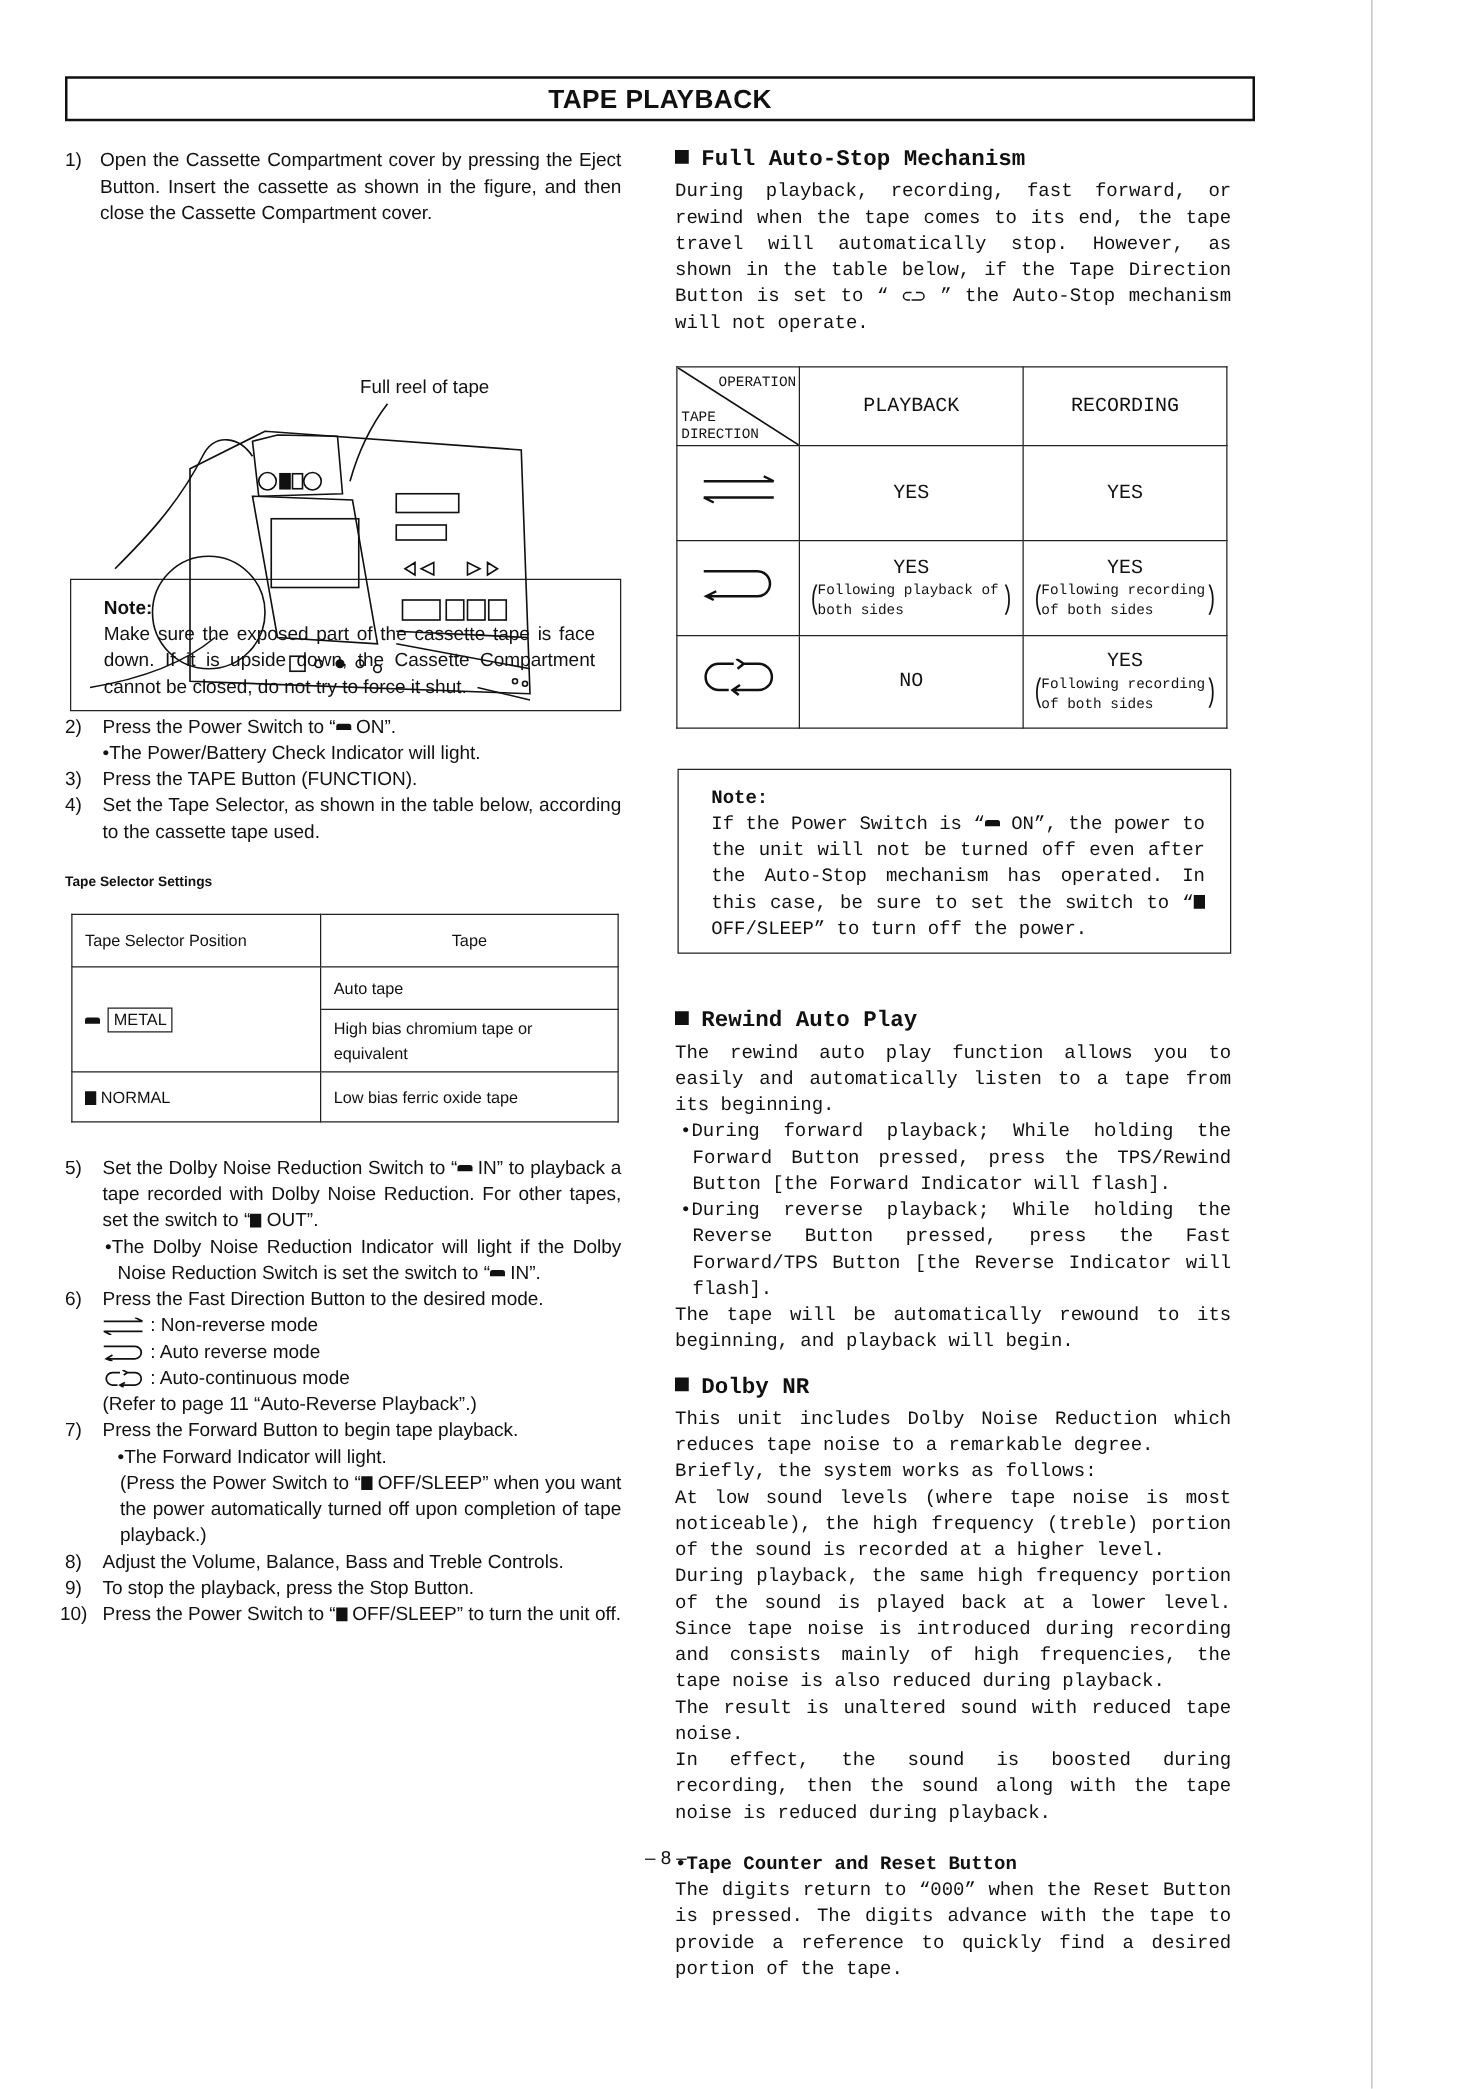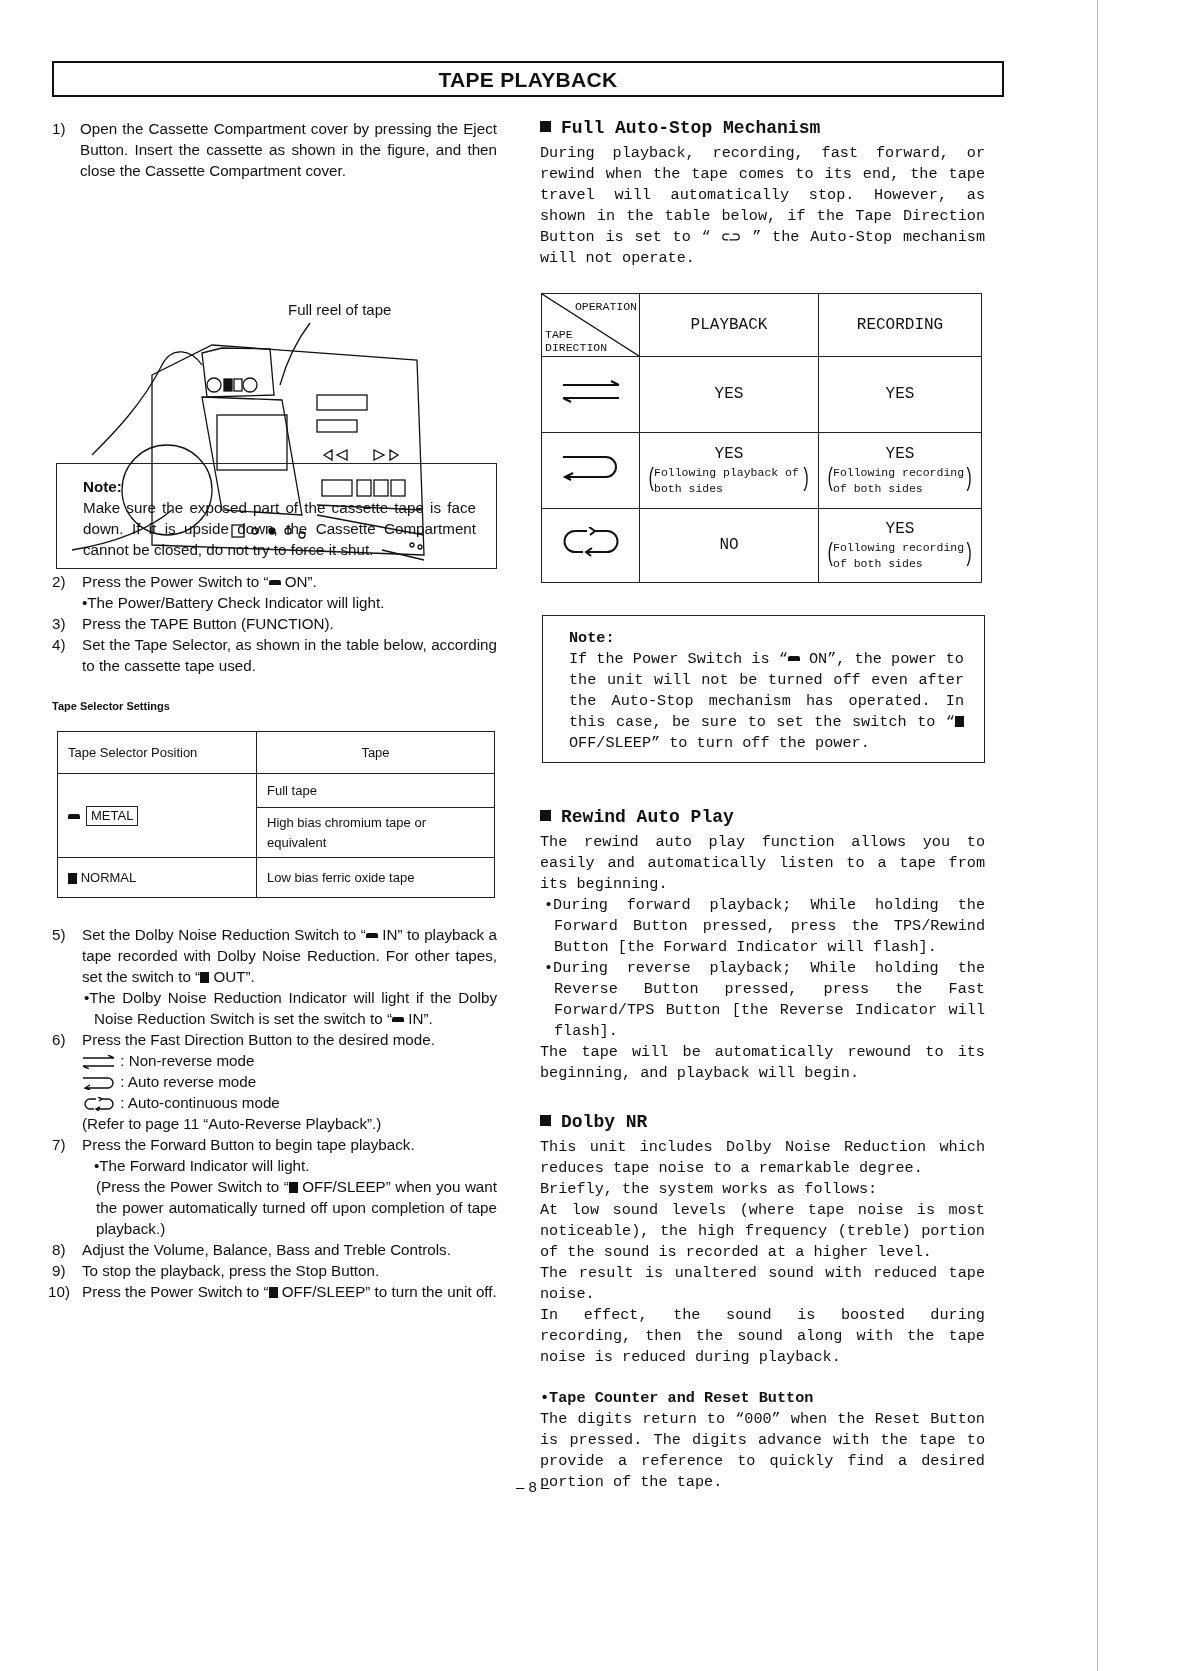--- a/index.html
+++ b/index.html
@@ -121,21 +121,21 @@
   <table class="sel">
     <tbody>
         <tr style="height:42px">
       <td style="width:178px">Tape Selector Position</td>
       <td style="text-align:center">Tape</td>
     </tr>
     <tr style="height:34px">
       <td rowspan="2">
         <span class="sw-on"></span><span class="metal-box">METAL</span>
       </td>
-      <td>Full tape</td>
+      <td>Auto tape</td>
     </tr>
     <tr style="height:50px">
       <td style="line-height:20px">High bias chromium tape or equivalent</td>
     </tr>
     <tr style="height:40px">
       <td><span class="sw-off"></span> <span>NORMAL</span></td>
       <td>Low bias ferric oxide tape</td>
     </tr>
   </tbody>
     </table>
@@ -248,24 +248,25 @@
     <div class="nt">Note:</div>
     <div><span>If the Power Switch is “</span><span class="sw-on"></span><span> ON”, the power to the unit will not be turned off even after the Auto-Stop mechanism has operated. In this case, be sure to set the switch to “</span><span class="sw-off"></span><span> OFF/SLEEP” to turn off the power.</span></div>
   </div>
 
   <div class="h2" style="margin-top:44px"><span class="sq"></span><span>Rewind Auto Play</span></div>
   <div class="just">The rewind auto play function allows you to easily and automatically listen to a tape from its beginning.</div>
   <div class="just bullet" style="padding-left:14px">•During forward playback; While holding the Forward Button pressed, press the TPS/Rewind Button [the Forward Indicator will flash].</div>
   <div class="just bullet" style="padding-left:14px">•During reverse playback; While holding the Reverse Button pressed, press the Fast Forward/TPS Button [the Reverse Indicator will flash].</div>
   <div class="just">The tape will be automatically rewound to its beginning, and playback will begin.</div>
 
-  <div class="h2" style="margin-top:28px"><span class="sq"></span><span>Dolby NR</span></div>
+  <div class="h2" style="margin-top:16px"><span class="sq"></span><span>Dolby NR</span></div>
   <div class="just">This unit includes Dolby Noise Reduction which reduces tape noise to a remarkable degree.</div>
   <div class="just">Briefly, the system works as follows:</div>
   <div class="just">At low sound levels (where tape noise is most noticeable), the high frequency (treble) portion of the sound is recorded at a higher level.</div>
+  <div class="just">During playback, the same high frequency portion of the sound is played back at a lower level. Since tape noise is introduced during recording and consists mainly of high frequencies, the tape noise is also reduced during playback.</div>
   <div class="just">The result is unaltered sound with reduced tape noise.</div>
   <div class="just">In effect, the sound is boosted during recording, then the sound along with the tape noise is reduced during playback.</div>
 
   <div style="font-weight:bold;margin-top:20px">•Tape Counter and Reset Button</div>
   <div class="just">The digits return to “000” when the Reset Button is pressed. The digits advance with the tape to provide a reference to quickly find a desired portion of the tape.</div>
 </div>
 
 <div class="page-num">– 8 –</div>
 
 </body></html>

